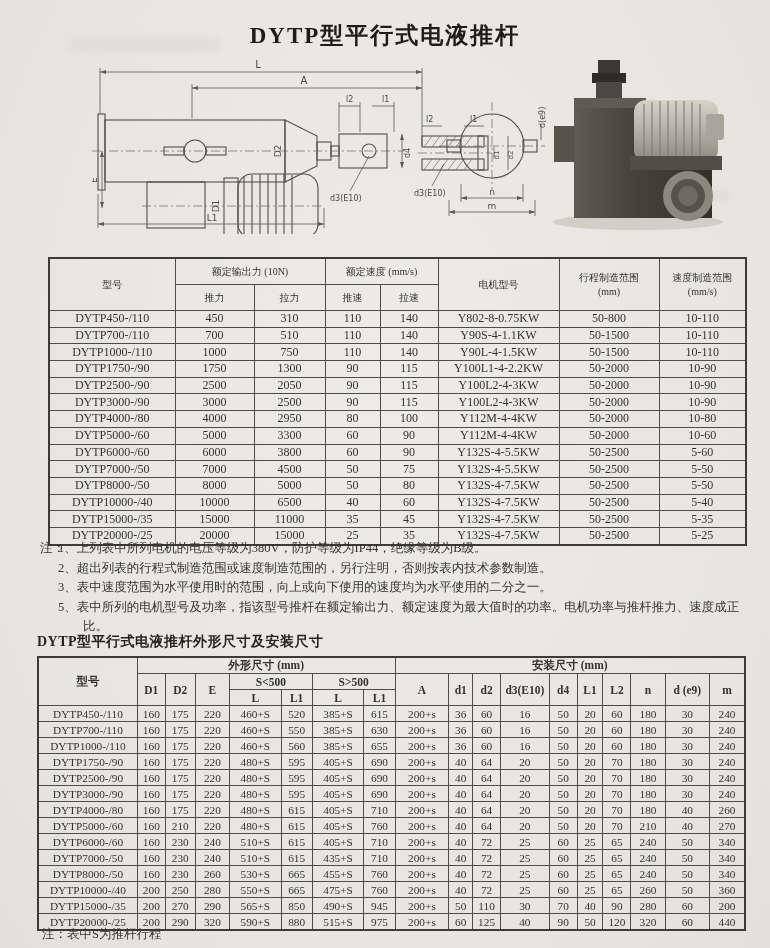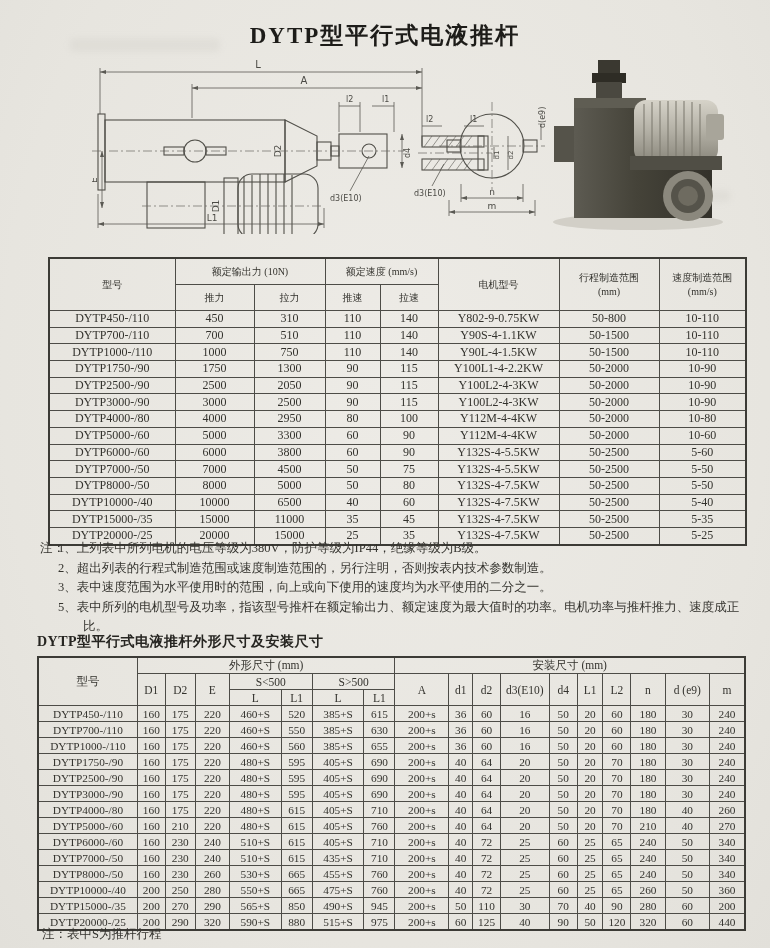--- a/index.html
+++ b/index.html
@@ -33,21 +33,21 @@
     border:1px solid #4d4c47;text-align:center;vertical-align:middle;
     padding:0 1px;overflow:hidden;white-space:nowrap;color:#33322d;
   }
   .tbl{border:2px solid #3c3b36;}
   #table1-wrap{position:absolute;top:257px;left:48px;}
   #table1{width:697px;font-size:12px;}
   #table1 th{font-size:10px;font-weight:normal;height:25px;}
   #table1 td{height:15.7px;font-size:12px;}
   #table2-wrap{position:absolute;top:656px;left:37px;}
   #table2{width:709px;font-size:11.5px;}
-  #table2 th{font-size:11.5px;font-weight:normal;height:15px;}
+  #table2 th{font-size:11.5px;font-weight:bold;height:15px;}
   #table2 td{height:15px;font-size:11.3px;}
   .hdr2line span{display:block;line-height:14px;}
   
   #notes1{position:absolute;top:539px;left:40px;width:706px;font-size:12.5px;line-height:19.5px;color:#34332e;}
   #notes1 .prefix{position:absolute;left:0;top:0;}
   #notes1 .note-items{margin-left:18px;}
   .note-item{padding-left:2em;text-indent:-2em;}
   #note2{position:absolute;top:926px;left:42px;font-size:12.5px;color:#34332e;}
   
   .bleed{position:absolute;background:#c9c7c0;opacity:0.25;filter:blur(3px);border-radius:3px;}
@@ -249,21 +249,21 @@
           <th>拉速</th>
         </tr>
       </thead>
       <tbody>
           <tr>
             <td>DYTP450-/110</td>
             <td>450</td>
             <td>310</td>
             <td>110</td>
             <td>140</td>
-            <td>Y802-9-0.75KW</td>
+            <td>Y802-8-0.75KW</td>
             <td>50-800</td>
             <td>10-110</td>
           </tr>
           <tr>
             <td>DYTP700-/110</td>
             <td>700</td>
             <td>510</td>
             <td>110</td>
             <td>140</td>
             <td>Y90S-4-1.1KW</td>

